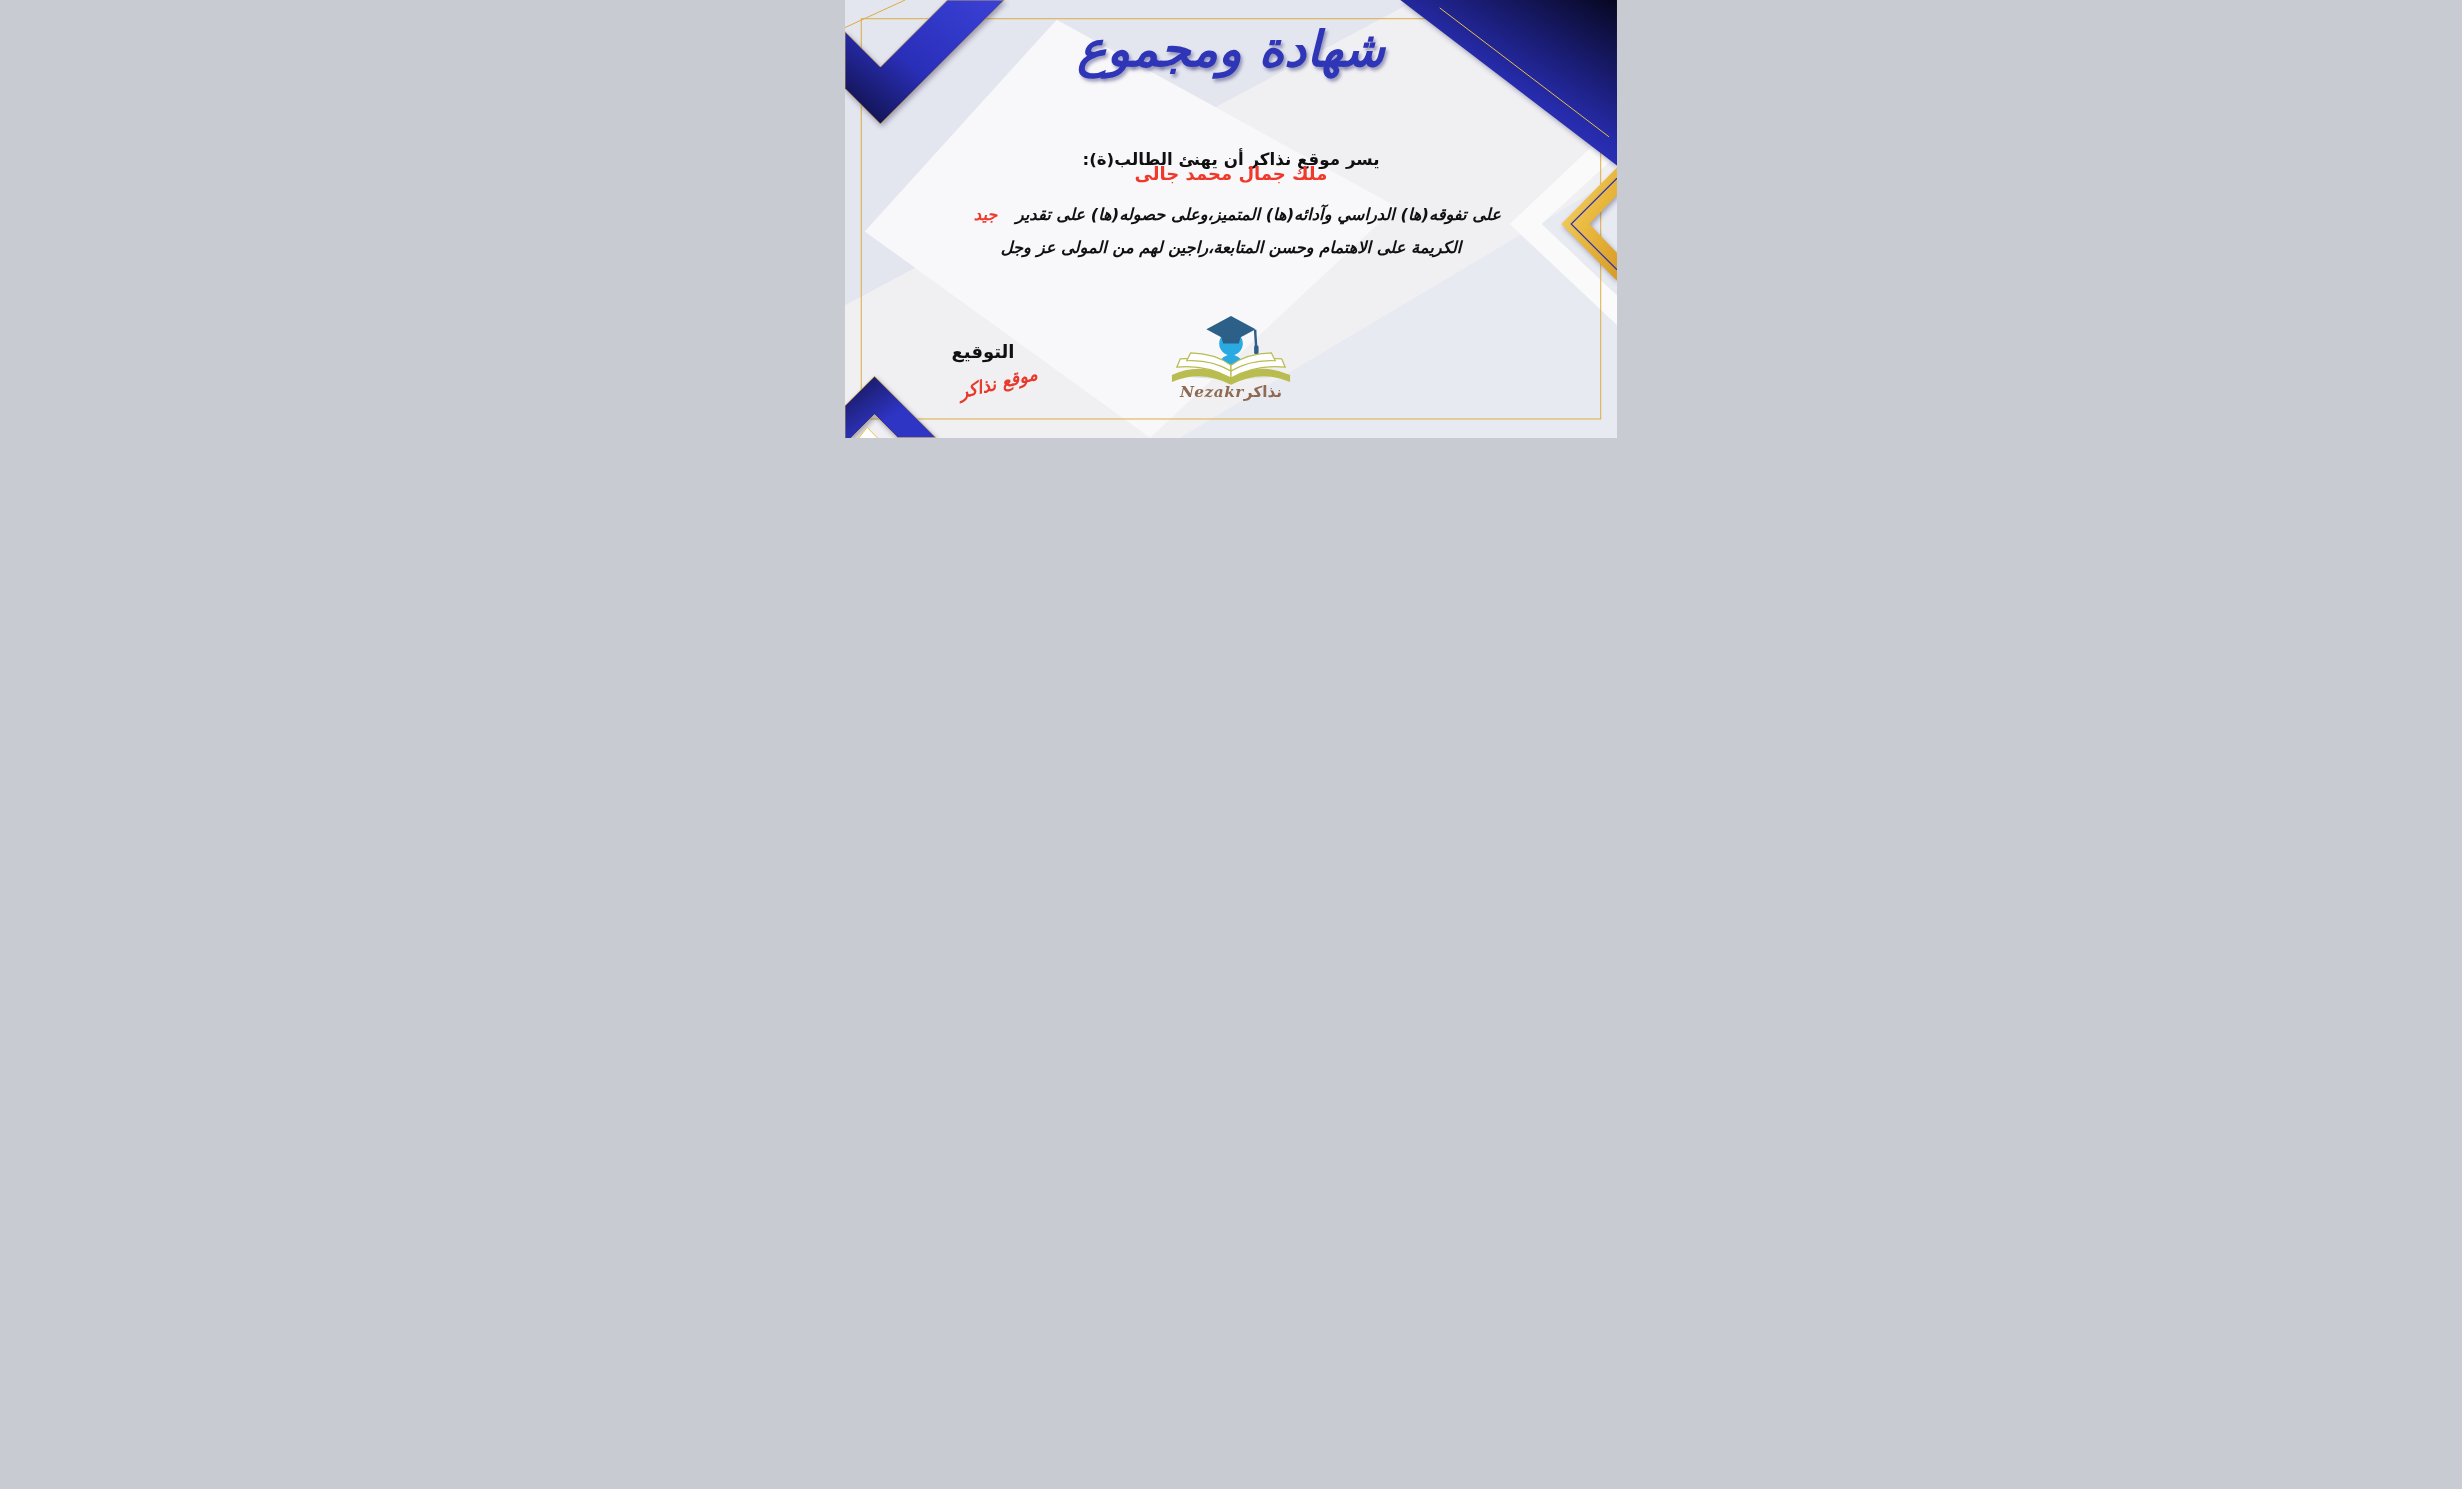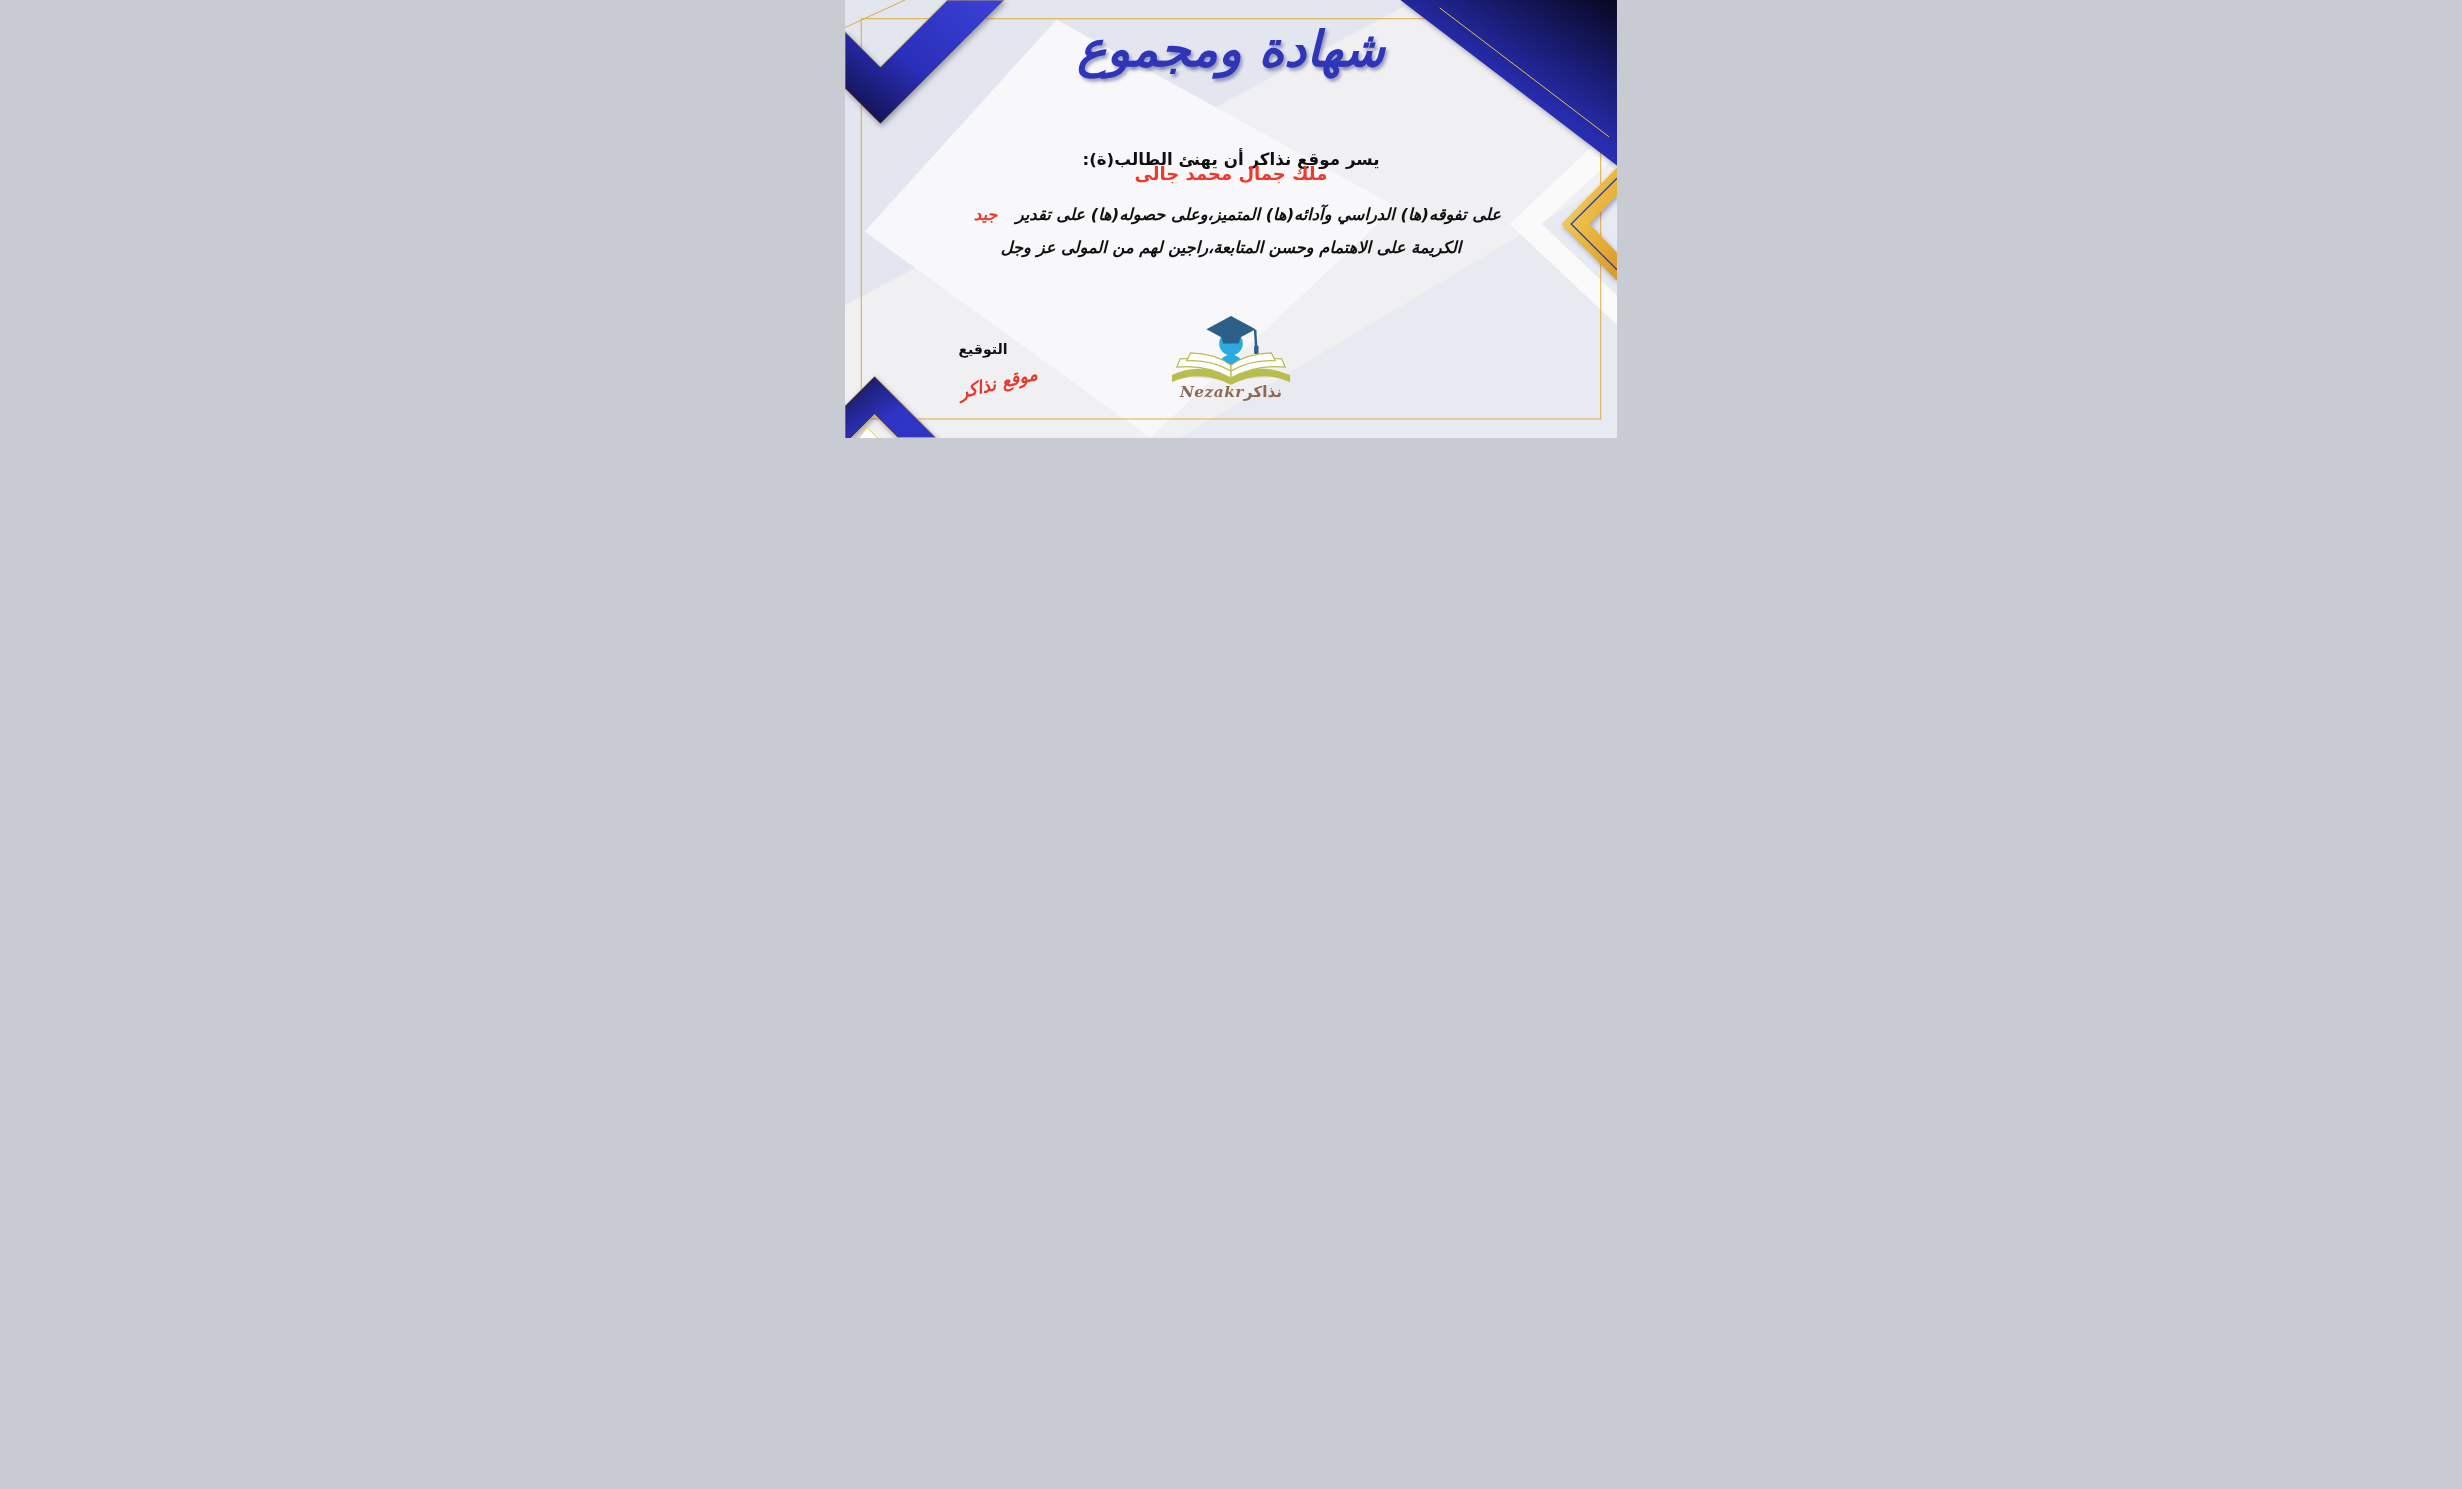--- a/index.html
+++ b/index.html
@@ -27,21 +27,21 @@
     font-size:18px;font-weight:bold;color:#f0392b;
   }
   .body-text{
     position:absolute;top:198px;left:0;width:100%;text-align:center;direction:rtl;
     font-size:16.3px;font-weight:bold;color:#101010;line-height:33px;font-style:italic;
   }
   .body-text .red{color:#f0392b;margin:0 12.8px;}
   .body-text .score{color:#f0392b;margin:0 9.8px;}
   .sig-label{
     position:absolute;top:341px;left:79px;width:118px;text-align:center;direction:rtl;
-    font-size:14px;font-weight:bold;color:#101010;
+    font-size:18px;font-weight:bold;color:#101010;
   }
   .sig-script{
     position:absolute;top:372px;left:89px;width:128px;text-align:center;direction:rtl;
     font-size:17.7px;font-style:italic;color:#e8392a;transform:rotate(-14deg);
     font-family:"DejaVu Serif", serif;font-weight:bold;
   }
   .logo{position:absolute;left:322px;top:313px;width:128px;height:88px;}
   .logo svg{position:absolute;inset:0;}
   .logo-word{
     position:absolute;left:0;bottom:0;width:100%;text-align:center;direction:ltr;

